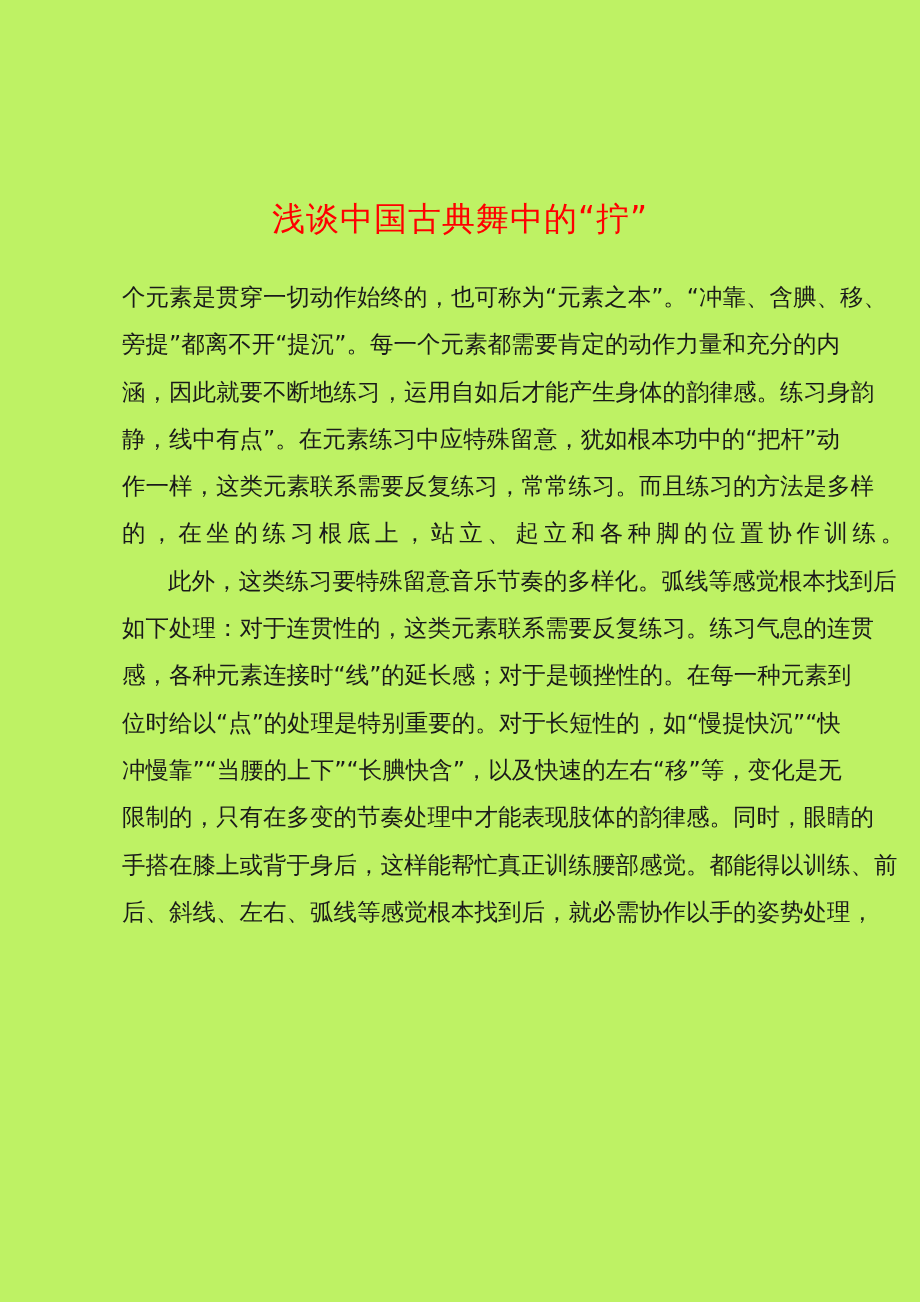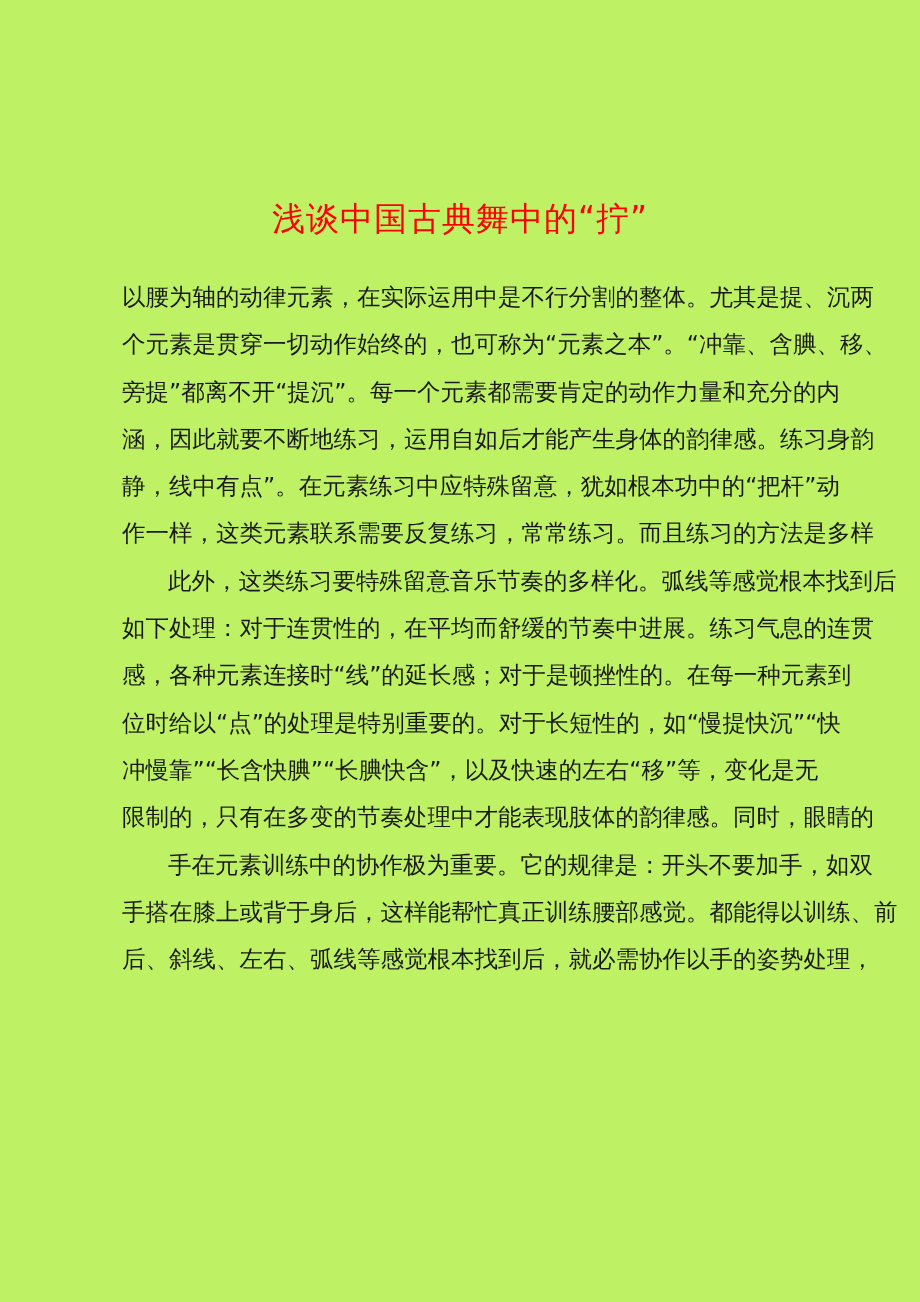--- a/index.html
+++ b/index.html
@@ -60,36 +60,35 @@
   </style>
 </head>
 <body>
 
 <div class="page">
   <div class="title">浅谈中国古典舞中的“拧”</div>
 
   <div class="body-text">
 
     <div>
-      <div class="line justify">以腰为轴的动律元素，在实际运用中是不行分割的整体。尤其是提、沉两</div>
       <div class="line justify">个元素是贯穿一切动作始终的，也可称为“元素之本”。“冲靠、含腆、移、</div>
       <div class="line justify">旁提”都离不开“提沉”。每一个元素都需要肯定的动作力量和充分的内</div>
       <div class="line justify">涵，因此就要不断地练习，运用自如后才能产生身体的韵律感。练习身韵</div>
       <div class="line justify">静，线中有点”。在元素练习中应特殊留意，犹如根本功中的“把杆”动</div>
       <div class="line justify">作一样，这类元素联系需要反复练习，常常练习。而且练习的方法是多样</div>
+      <div class="line">的，在坐的练习根底上，站立、起立和各种脚的位置协作训练。</div>
     </div>
 
     <div>
       <div class="line justify indent">此外，这类练习要特殊留意音乐节奏的多样化。弧线等感觉根本找到后</div>
-      <div class="line justify">如下处理：对于连贯性的，在平均而舒缓的节奏中进展。练习气息的连贯</div>
+      <div class="line justify">如下处理：对于连贯性的，这类元素联系需要反复练习。练习气息的连贯</div>
       <div class="line justify">感，各种元素连接时“线”的延长感；对于是顿挫性的。在每一种元素到</div>
       <div class="line justify">位时给以“点”的处理是特别重要的。对于长短性的，如“慢提快沉”“快</div>
-      <div class="line justify">冲慢靠”“长含快腆”“长腆快含”，以及快速的左右“移”等，变化是无</div>
+      <div class="line justify">冲慢靠”“当腰的上下”“长腆快含”，以及快速的左右“移”等，变化是无</div>
       <div class="line justify">限制的，只有在多变的节奏处理中才能表现肢体的韵律感。同时，眼睛的</div>
     </div>
 
     <div>
-      <div class="line justify indent">手在元素训练中的协作极为重要。它的规律是：开头不要加手，如双</div>
       <div class="line justify">手搭在膝上或背于身后，这样能帮忙真正训练腰部感觉。都能得以训练、前</div>
       <div class="line justify">后、斜线、左右、弧线等感觉根本找到后，就必需协作以手的姿势处理，</div>
     </div>
   </div>
 </div>
 
 </body></html>

